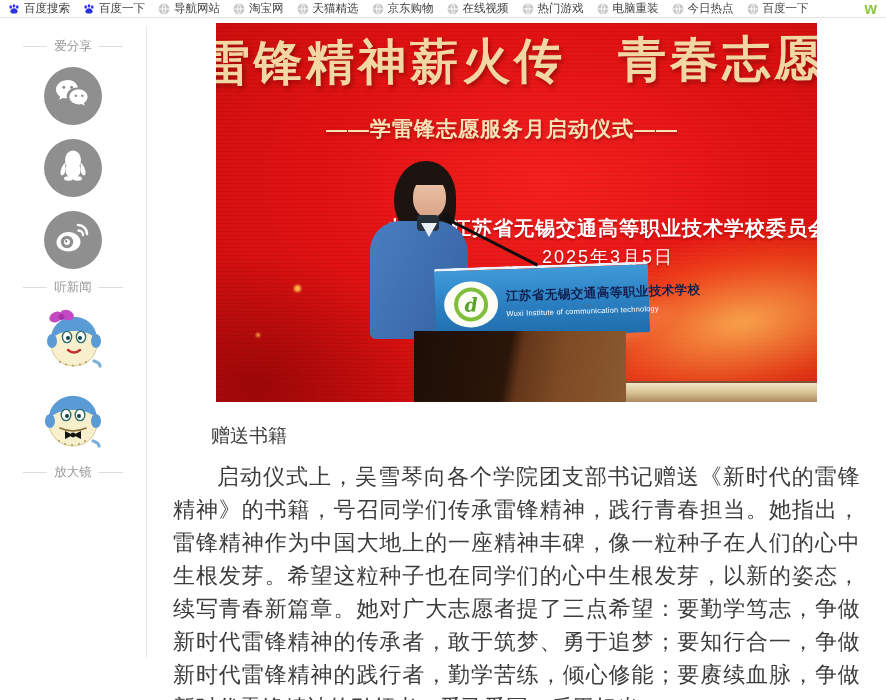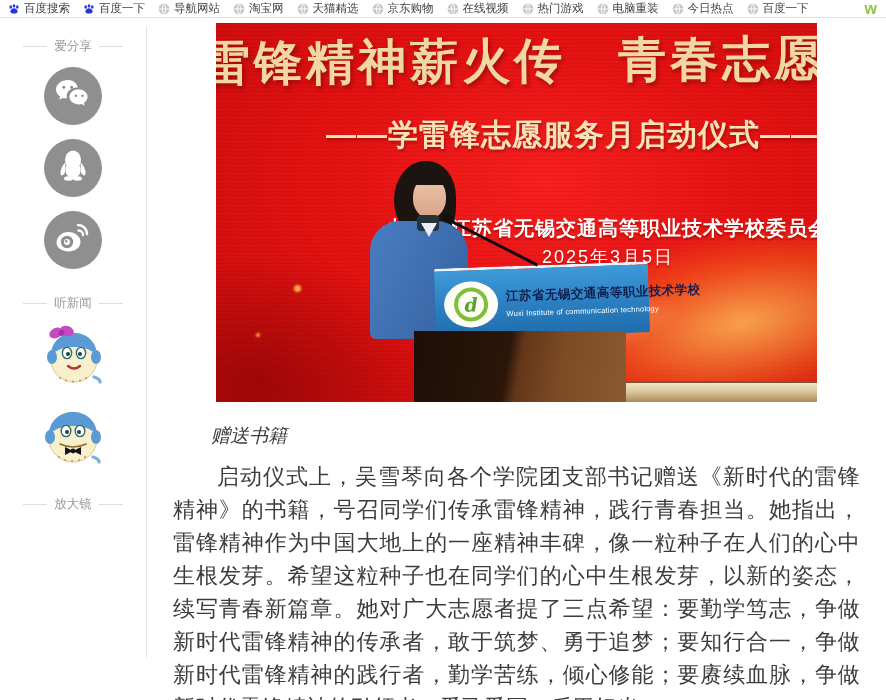--- a/index.html
+++ b/index.html
@@ -21,38 +21,38 @@
   .v-divider { position:absolute; left:146px; top:26px; width:1px; height:632px; background:#e7e7e7; }
   .side-head { display:flex; align-items:center; justify-content:center; gap:7px;
                color:#9a9a9a; font-size:12.5px; margin:0 6px; }
   .side-head .dash { flex:0 0 24px; height:1px; background:#ddd; }
   .icon-col { display:flex; flex-direction:column; align-items:center; }
   .circle-btn { width:58px; height:58px; border-radius:50%; background:#8f8f8f;
                 display:flex; align-items:center; justify-content:center; cursor:pointer; }
   .aa-btn { color:#fff; font-weight:bold; font-size:21px; letter-spacing:0; }
   .aa-btn sup { font-size:13px; vertical-align:6px; }
   .mt20 { margin-top:20px; } .mt12 { margin-top:12px; } .mb14 { margin-bottom:14px; }
-  .mt26 { margin-top:26px; }
+  .mt26 { margin-top:10px; }
 
   
   .main { position:absolute; left:147px; top:18px; width:739px; height:682px;
           padding:5px 26px 0 26px; }
   .photo-wrap { width:601px; margin:0 auto; }
 
   
   .photo { position:relative; width:601px; height:379px; overflow:hidden;
            background:radial-gradient(ellipse at 55% 42%, #f52020 0%, #e21212 48%, #c60d0d 100%); }
   .scan { position:absolute; inset:0; z-index:1;
           background:repeating-linear-gradient(180deg, rgba(0,0,0,0.05) 0 1px, transparent 1px 4px); }
   .banner1 { position:absolute; z-index:2; left:-14px; top:6px; white-space:nowrap;
              font-family:"DejaVu Serif","Liberation Serif",serif;
              font-size:48px; font-weight:bold; letter-spacing:4px; color:#f0d7a4;
              text-shadow:2px 3px 4px rgba(110,8,4,0.55); transform:rotate(-0.5deg); }
   .banner2 { position:absolute; z-index:2; left:110px; top:92px; white-space:nowrap;
-             font-size:30px; font-weight:bold; letter-spacing:1px; color:#f7e3b8;
+             font-size:21px; font-weight:bold; letter-spacing:1px; color:#f7e3b8;
              text-shadow:1px 2px 3px rgba(110,8,4,0.5); }
   .committee { position:absolute; z-index:2; left:172px; top:192px; white-space:nowrap;
                font-size:20px; font-weight:bold; letter-spacing:1px; color:#fff;
                text-shadow:0 2px 2px rgba(140,0,0,0.55); }
   .pdate { position:absolute; z-index:2; left:172px; top:222px; width:440px; text-align:center;
            font-size:18px; font-weight:normal; letter-spacing:2px; color:#fff;
            text-shadow:0 2px 2px rgba(140,0,0,0.55); }
   .vignette { position:absolute; z-index:1; left:0; top:220px; width:230px; height:159px;
               background:radial-gradient(ellipse at 18% 88%, rgba(110,0,0,0.5), transparent 65%); }
   .flame1 { position:absolute; z-index:2; right:-40px; bottom:-6px; width:330px; height:170px;
@@ -97,21 +97,21 @@
                font-family:"DejaVu Serif",serif; }
   .sign-txt { margin-left:8px; }
   .sign-cn { font-size:12.5px; font-weight:bold; letter-spacing:0.5px; color:#101f4e;
              font-family:"DejaVu Serif","Liberation Serif",serif; white-space:nowrap; }
   .sign-en { font-size:7.5px; color:#fff; margin-top:4px; letter-spacing:0.2px; white-space:nowrap; }
   .lectern { position:absolute; z-index:5; left:198px; top:308px; width:212px; height:71px;
              background:linear-gradient(100deg, #1d0e05 0%, #2b1609 44%, #643619 50%,
                         #7c4a24 68%, #8a5a30 100%); }
 
   
-  .caption { margin-top:21px; font-size:19px; color:#3c3c3c; text-indent:2em;font-style:italic; }
+  .caption { margin-top:21px; font-size:19px; color:#3c3c3c; text-indent:2em; }
   .para { margin-top:11px; font-size:22px; line-height:33px; color:#3c3c3c;
           text-indent:2em; text-align:justify; letter-spacing:0.2px; }
 </style>
 </head>
 <body>
 
 <div class="bm-bar">
   <span class="bm">
     <span>
         <svg width="12" height="12" viewBox="0 0 12 12">

